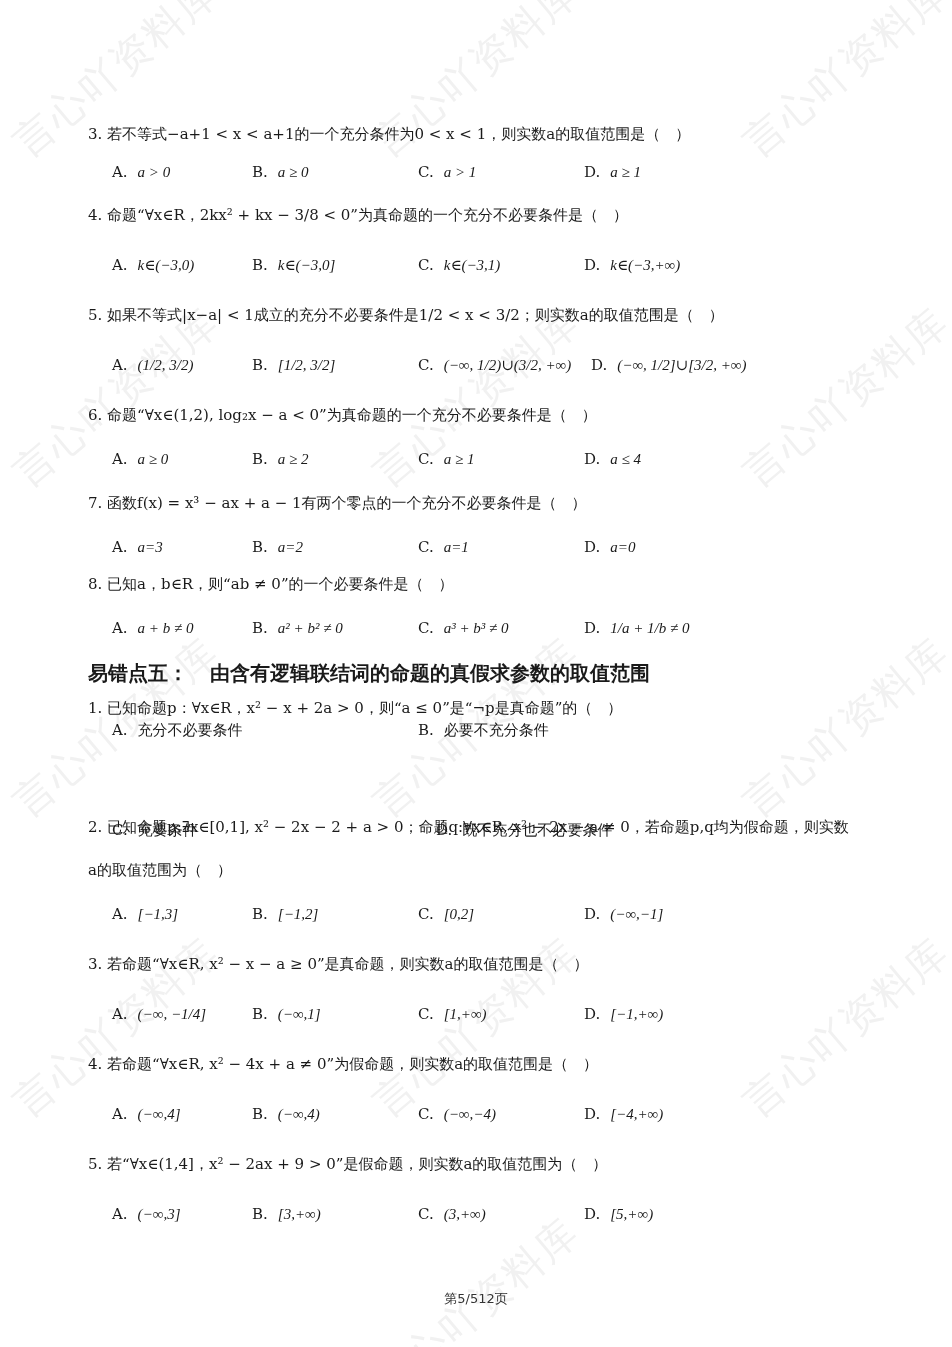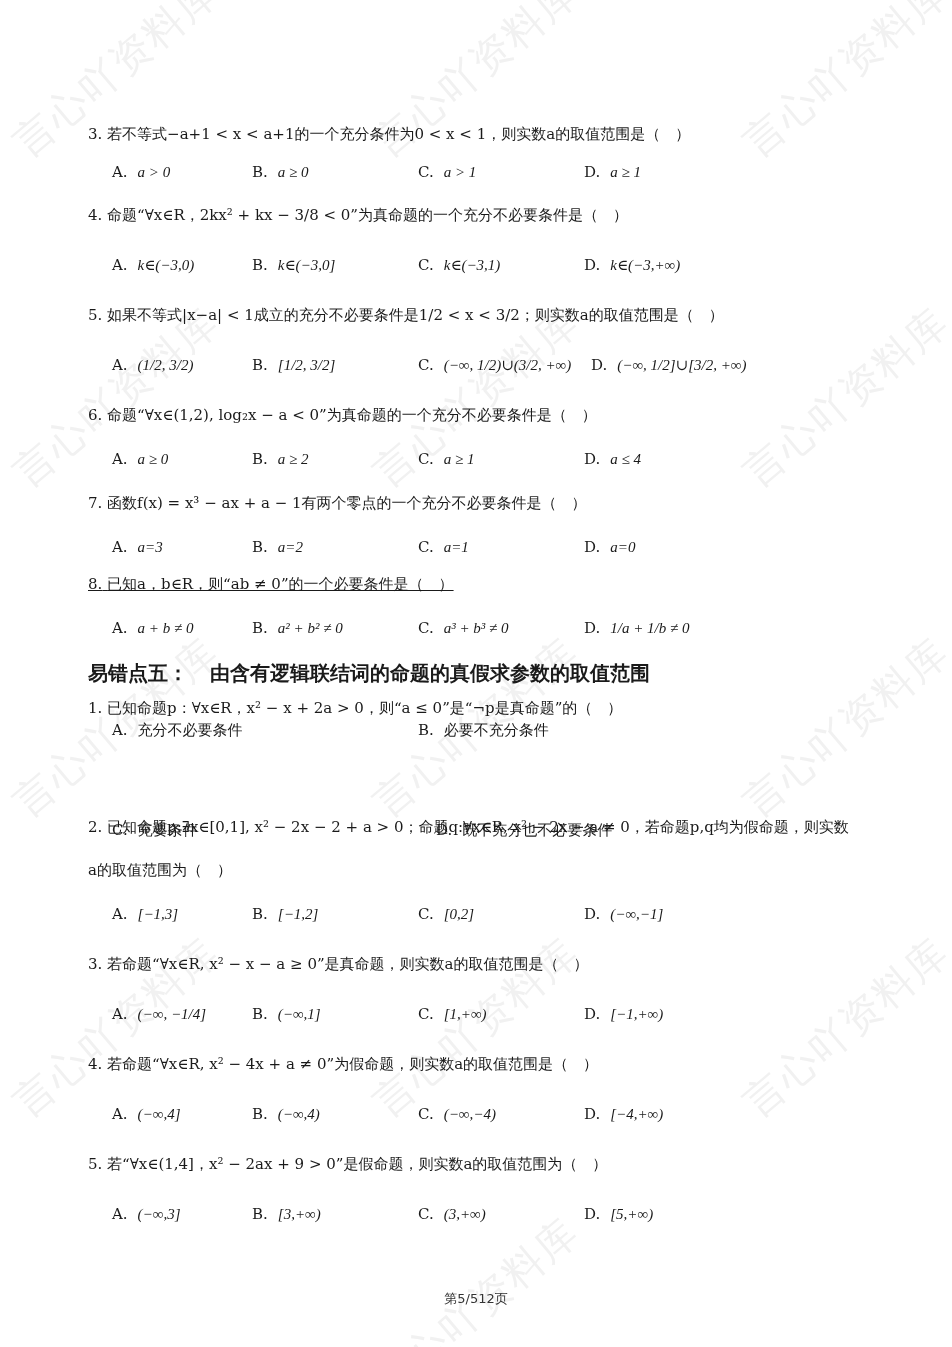--- a/index.html
+++ b/index.html
@@ -88,21 +88,21 @@
     <span>7.</span>
     <span>函数f(x) = x³ − ax + a − 1有两个零点的一个充分不必要条件是（　）</span>
   </div>
   <div class="opts" style="top:533px;text-align:center;">
     <div class="opt" style="left:0px;"><span class="lbl">A.</span><span class="m">a=3</span></div>
     <div class="opt" style="left:140px;"><span class="lbl">B.</span><span class="m">a=2</span></div>
     <div class="opt" style="left:306px;"><span class="lbl">C.</span><span class="m">a=1</span></div>
     <div class="opt" style="left:472px;"><span class="lbl">D.</span><span class="m">a=0</span></div>
   </div>
 
-  <div class="q" style="top:574px;text-decoration:underline;">
+  <div class="q" style="top:574px;">
     <span>8.</span>
     <span>已知a，b∈R，则“ab ≠ 0”的一个必要条件是（　）</span>
   </div>
   <div class="opts" style="top:614px;">
     <div class="opt" style="left:0px;"><span class="lbl">A.</span><span class="m">a + b ≠ 0</span></div>
     <div class="opt" style="left:140px;"><span class="lbl">B.</span><span class="m">a² + b² ≠ 0</span></div>
     <div class="opt" style="left:306px;"><span class="lbl">C.</span><span class="m">a³ + b³ ≠ 0</span></div>
     <div class="opt" style="left:472px;"><span class="lbl">D.</span><span class="m">1/a + 1/b ≠ 0</span></div>
   </div>
 

